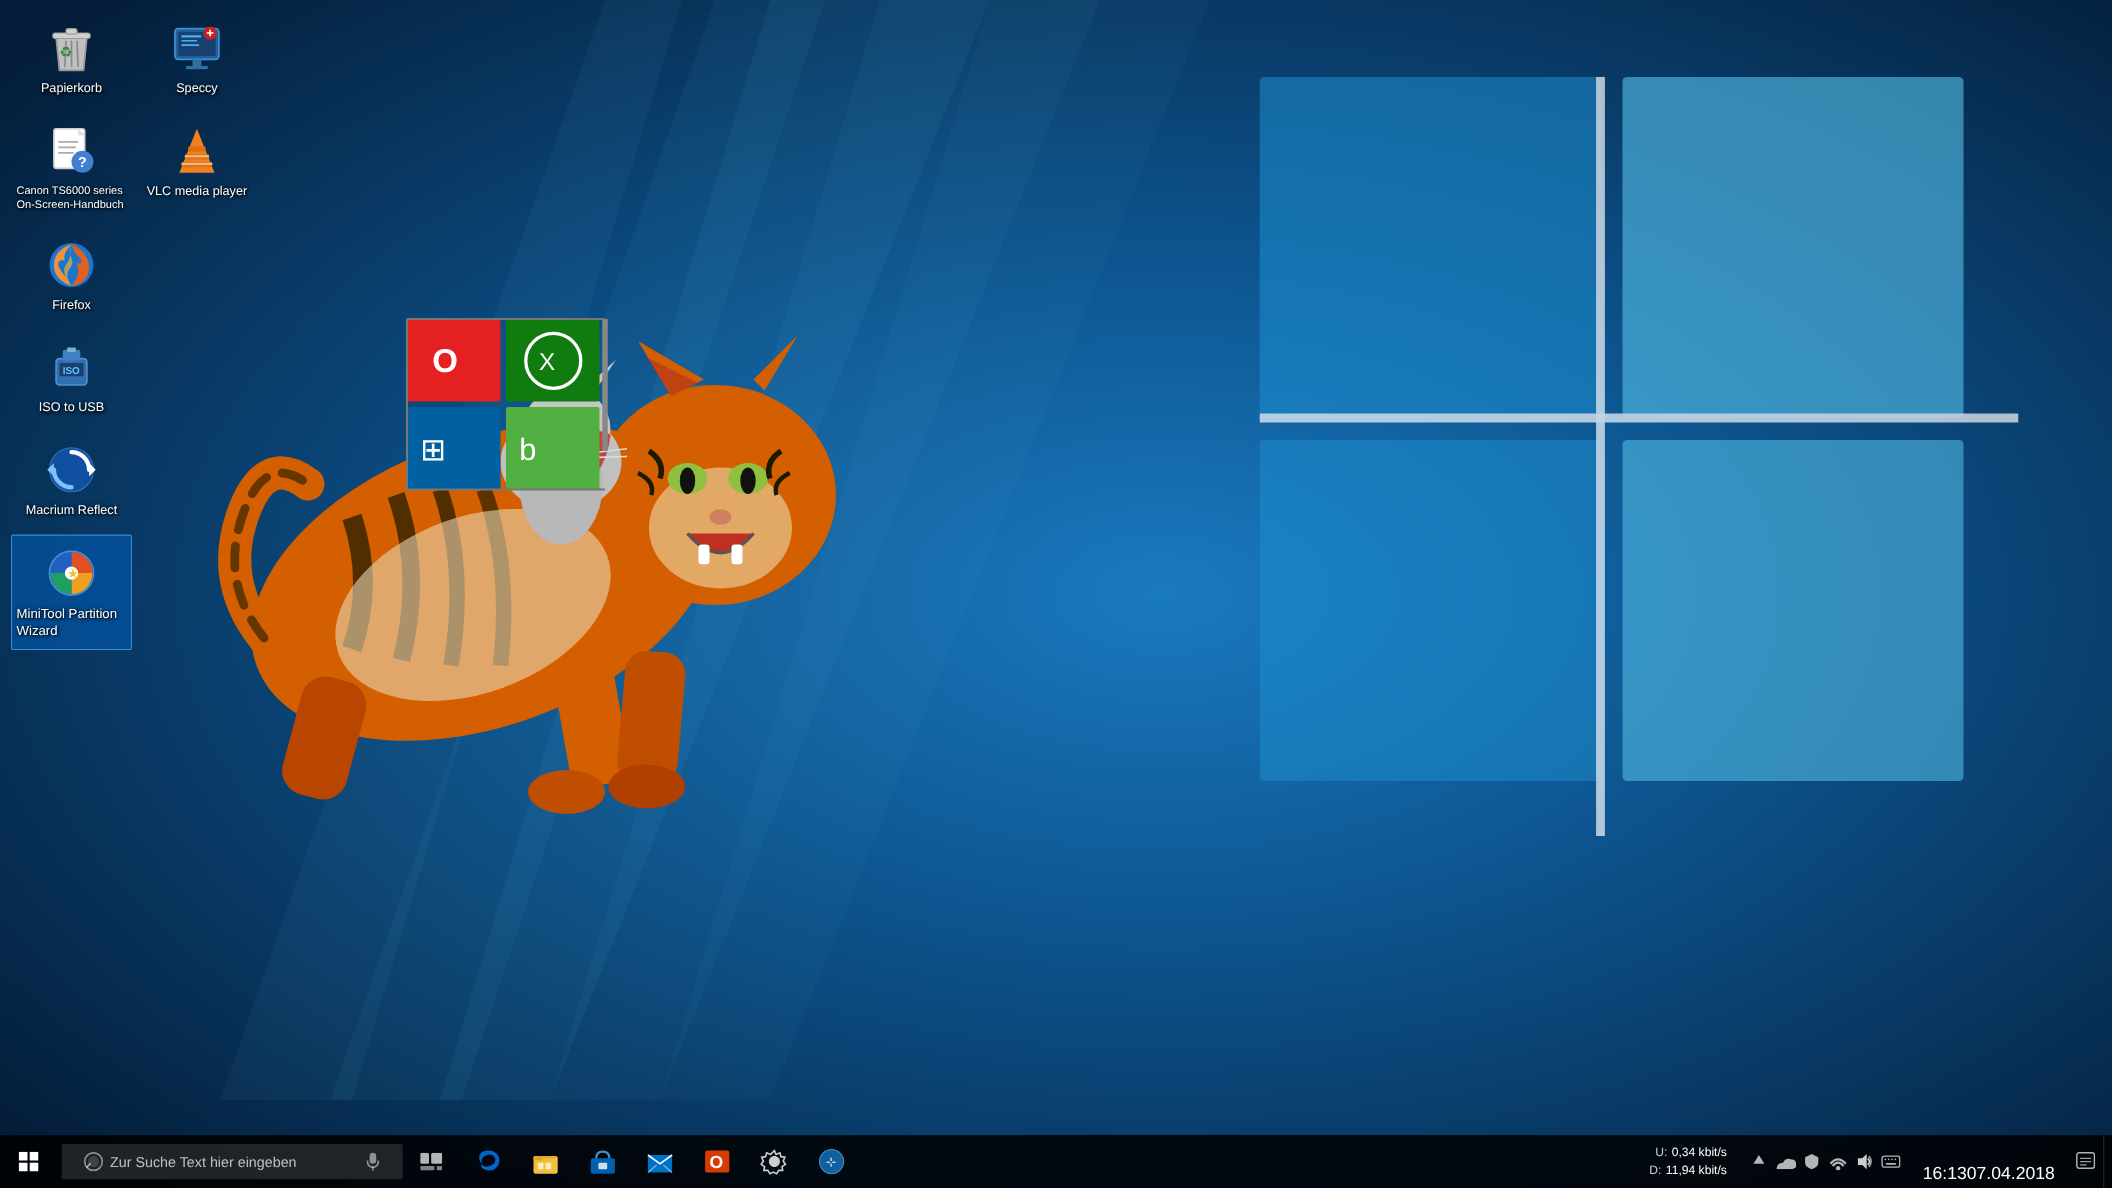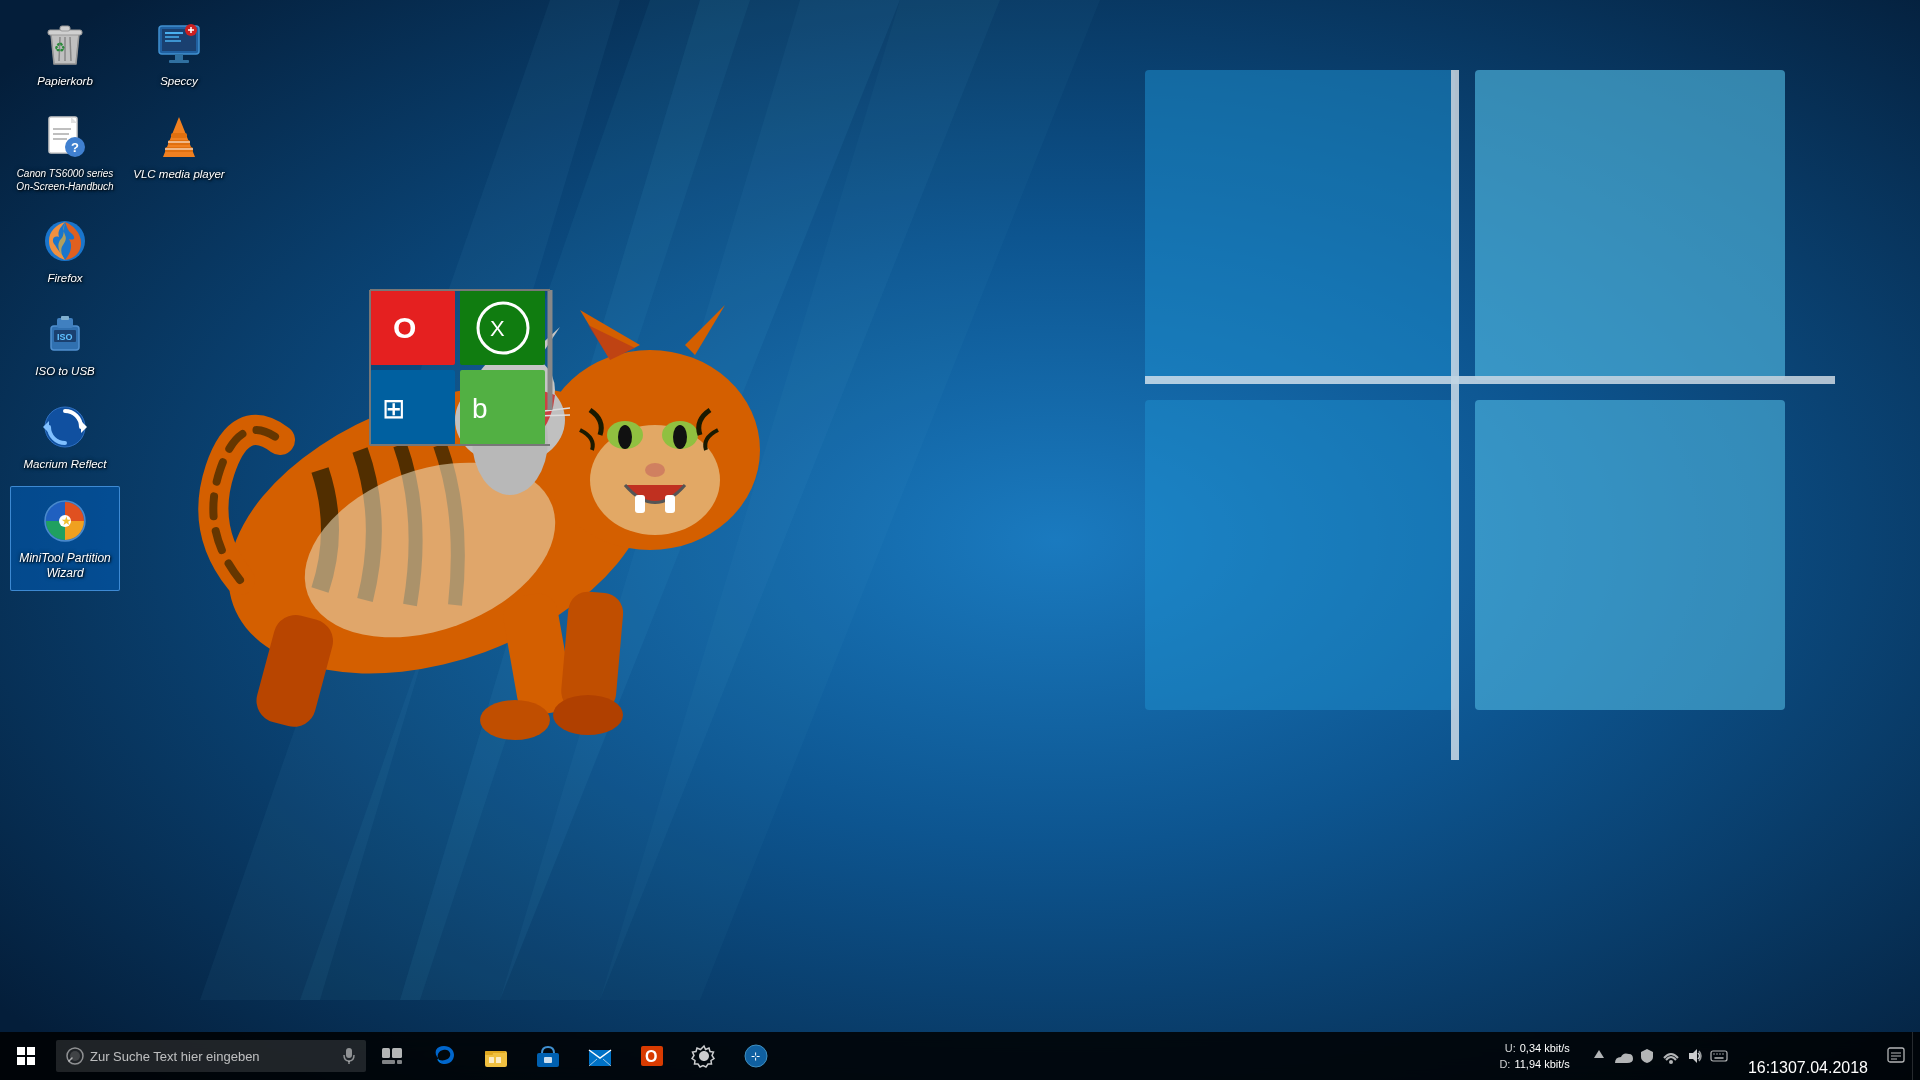--- a/index.html
+++ b/index.html
@@ -50,26 +50,24 @@
       height: 52px;
       display: flex;
       align-items: center;
       justify-content: center;
       margin-bottom: 4px;
     }
 
     .icon-label {
       color: white;
       font-size: 11.5px;
-      text-align: center;
       text-shadow: 1px 1px 2px rgba(0,0,0,0.9), 0 0 4px rgba(0,0,0,0.8);
       line-height: 1.3;
       max-width: 100px;
       word-wrap: break-word;
-      font-style: italic;
     }
 
     
     #taskbar {
       position: absolute;
       bottom: 0;
       left: 0;
       width: 1920px;
       height: 48px;
       background: rgba(0, 0, 0, 0.85);
@@ -91,21 +89,21 @@
 
     
     #search-bar {
       display: flex;
       align-items: center;
       background: rgba(255,255,255,0.12);
       border-radius: 2px;
       height: 32px;
       width: 310px;
       margin-left: 4px;
-      padding: 0 10px;
+      padding: 0 20px;
       cursor: text;
     }
 
     #search-text {
       color: rgba(255,255,255,0.7);
       font-size: 13px;
       flex: 1;
     }
 
     

